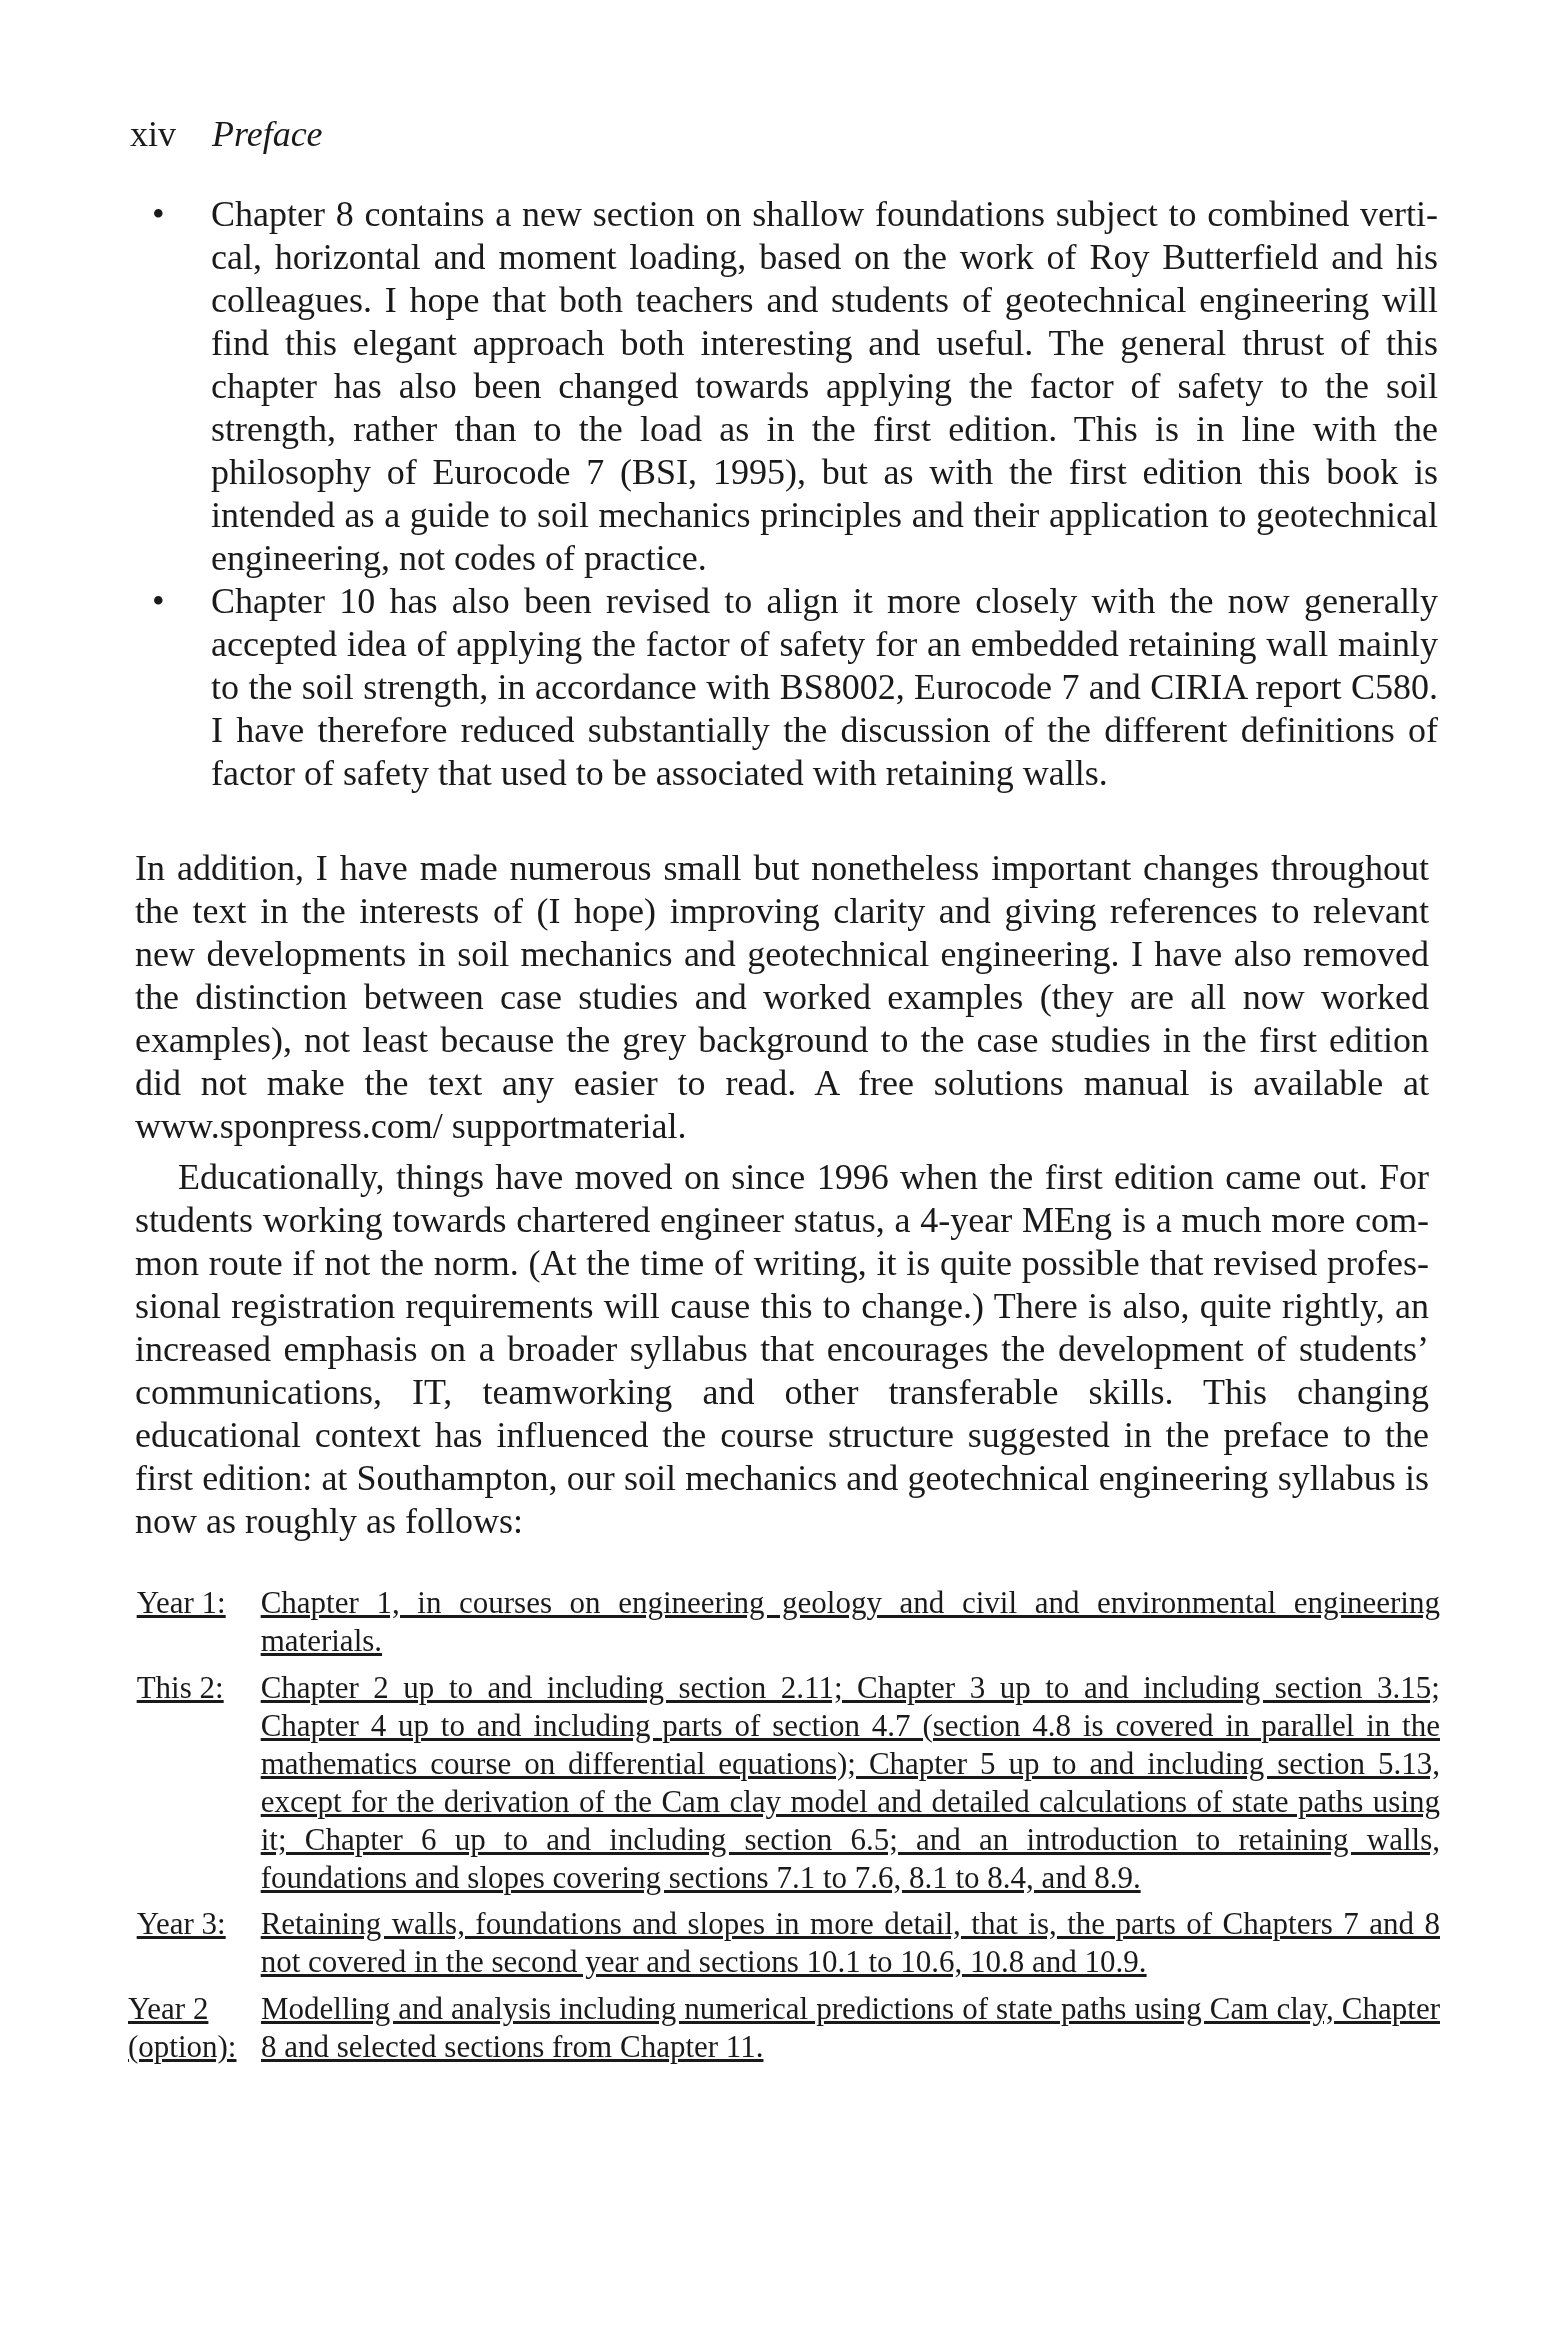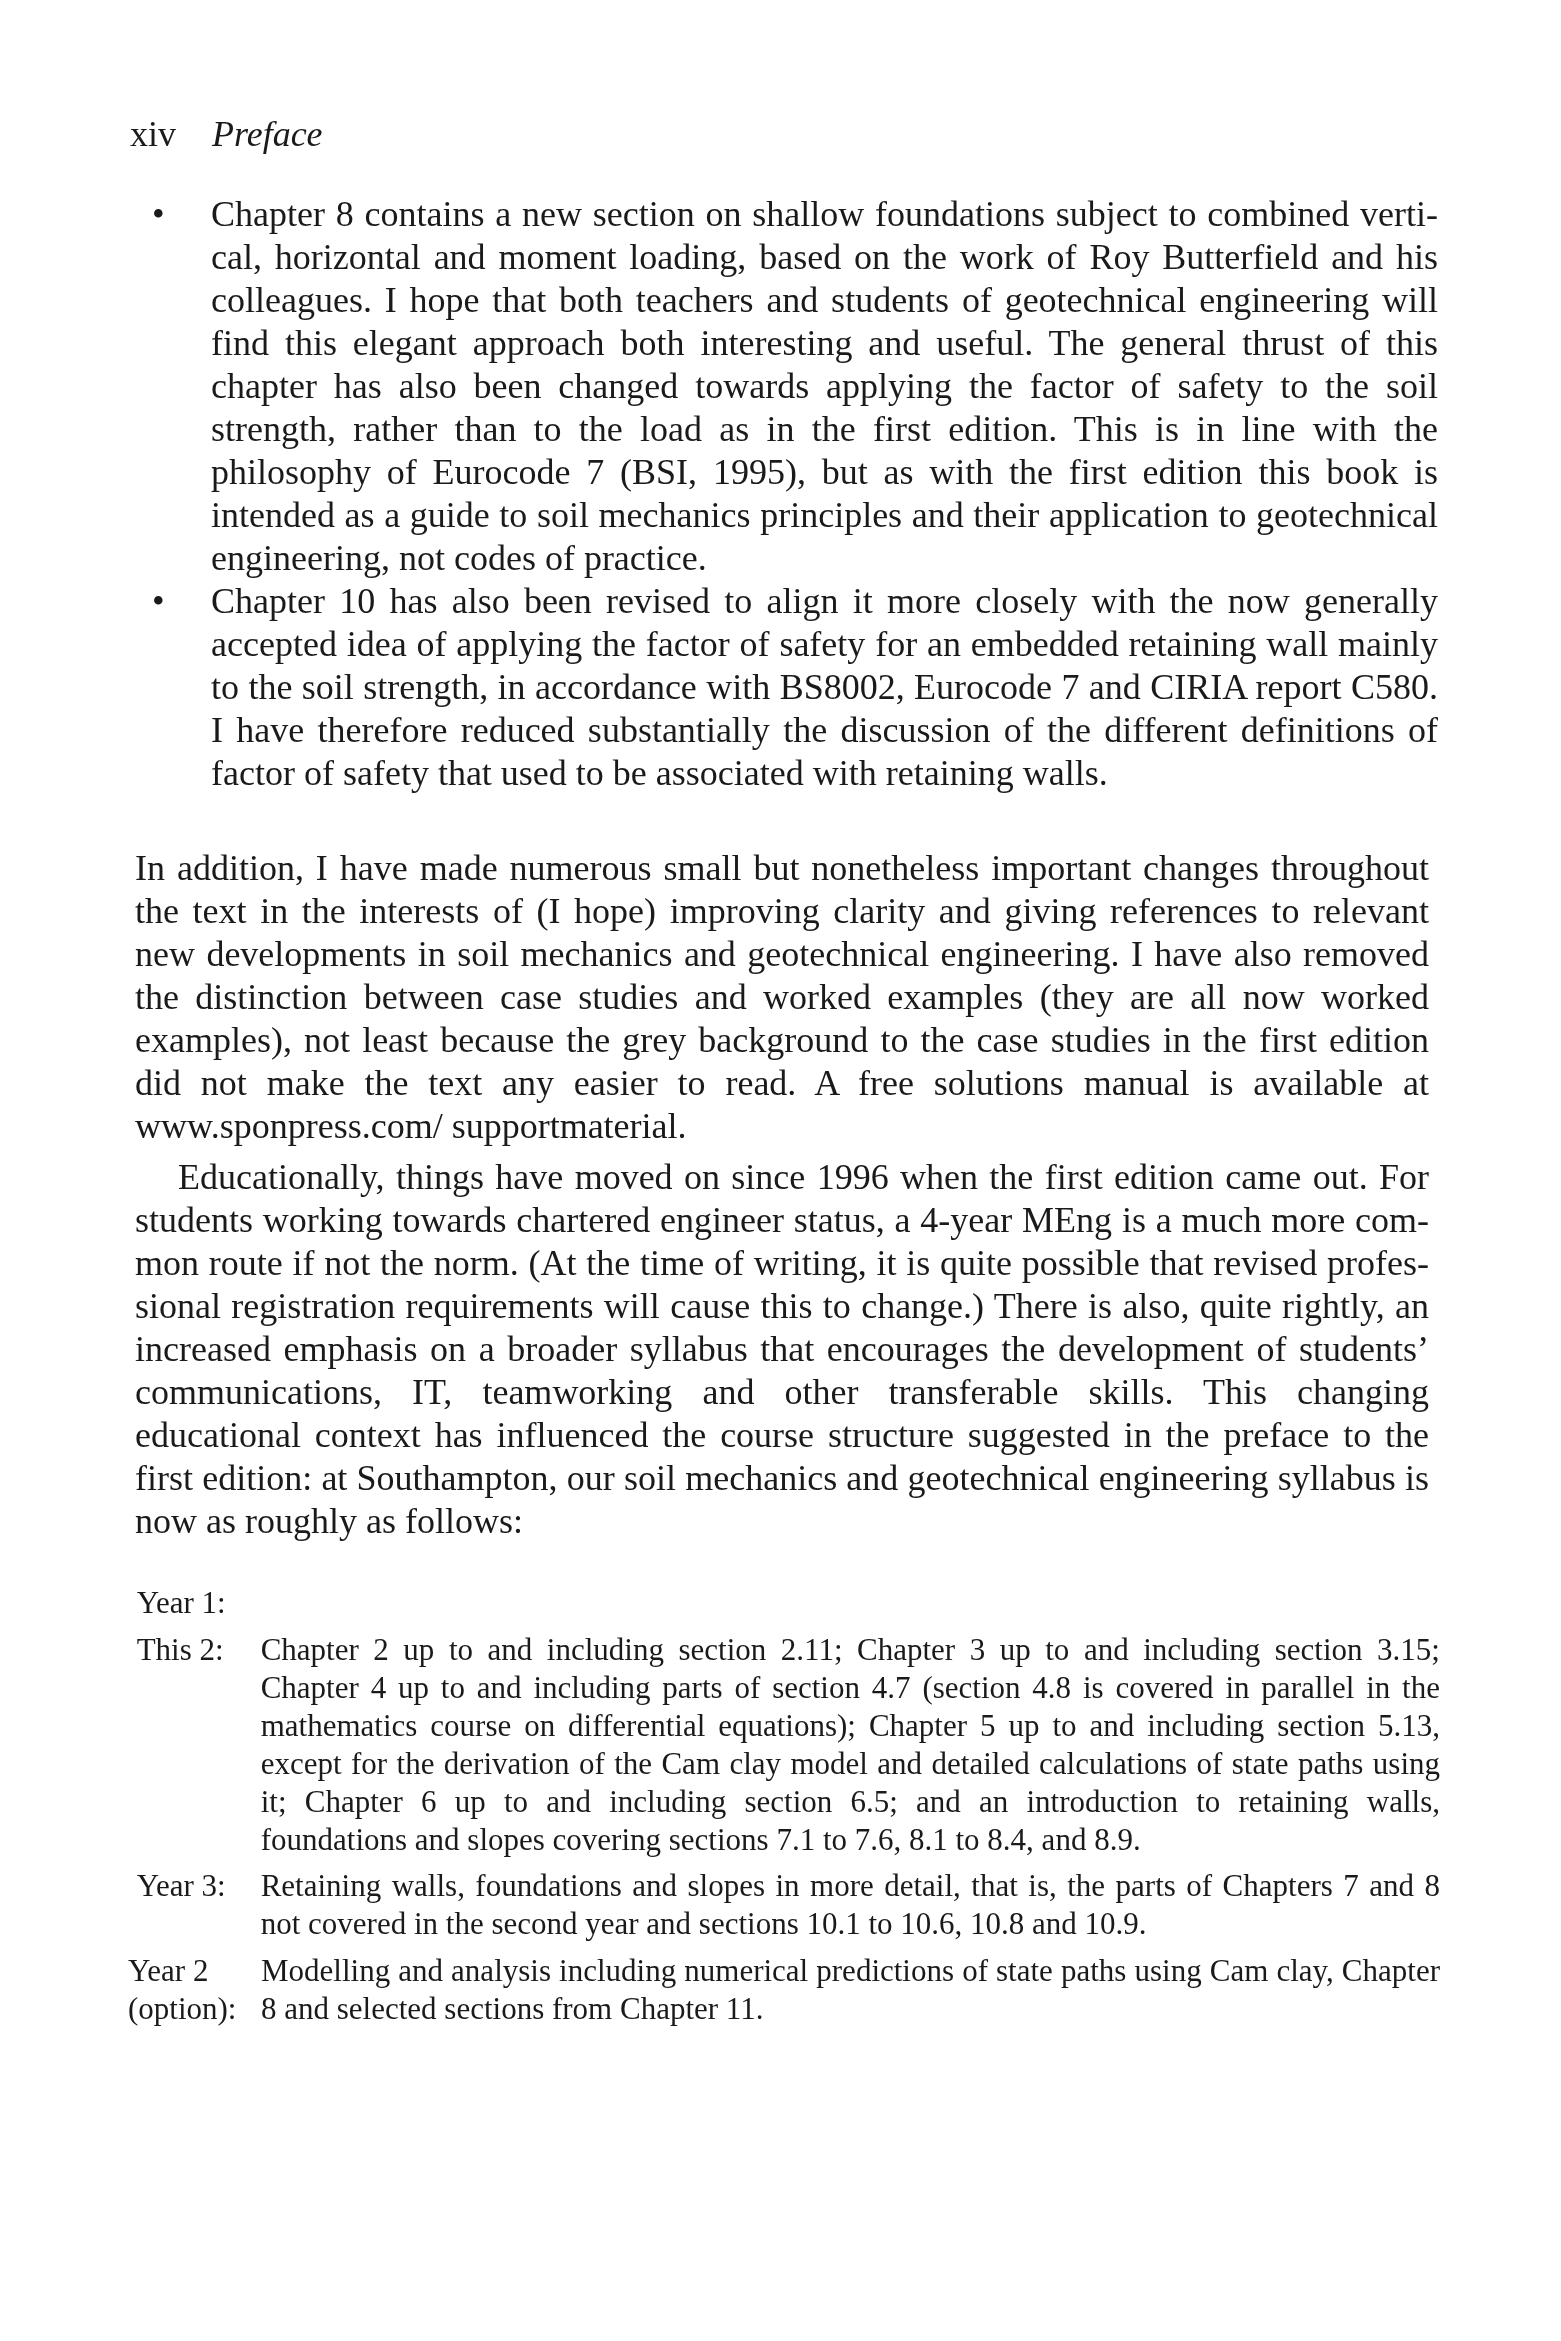--- a/index.html
+++ b/index.html
@@ -62,20 +62,21 @@
     .para-2 p, .para-1 p { margin: 9px; }
     .para-2 p { text-indent: 43px; }
 
     .syllabus {
       position: absolute;
       left: 128px;
       top: 1584px;
       width: 1312px;
       font-size: 31px;
       line-height: 38px;
+      text-decoration: underline;
     }
     .syllabus .row {
       display: flex;
       margin-bottom: 8.7px;
     }
     .syllabus .year {
       width: 133px;
       flex: 0 0 133px;
       white-space: pre-line;
     }
@@ -110,20 +111,21 @@
     <p>In addition, I have made numerous small but nonetheless important changes throughout the text in the interests of (I hope) improving clarity and giving references to relevant new developments in soil mechanics and geotechnical engineering. I have also removed the distinction between case studies and worked examples (they are all now worked examples), not least because the grey background to the case studies in the first edition did not make the text any easier to read. A free solutions manual is available at www.sponpress.com/ supportmaterial.</p>
   </div>
 
   <div class="body-text para-2">
     <p>Educationally, things have moved on since 1996 when the first edition came out. For students working towards chartered engineer status, a 4-year MEng is a much more com­mon route if not the norm. (At the time of writing, it is quite possible that revised profes­sional registration requirements will cause this to change.) There is also, quite rightly, an increased emphasis on a broader syllabus that encourages the development of students’ communications, IT, teamworking and other transferable skills. This changing educational context has influenced the course structure suggested in the preface to the first edition: at Southampton, our soil mechanics and geotechnical engineering syllabus is now as roughly as follows:</p>
   </div>
 
   <div class="syllabus">
     <div class="row pad">
       <div class="year">Year 1:</div>
+      <div class="desc">Chapter 1, in courses on engineering geology and civil and environmental engineering materials.</div>
     </div>
     <div class="row pad">
       <div class="year">This 2:</div>
       <div class="desc">Chapter 2 up to and including section 2.11; Chapter 3 up to and including section 3.15; Chapter 4 up to and including parts of section 4.7 (section 4.8 is covered in parallel in the mathematics course on differential equations); Chapter 5 up to and including section 5.13, except for the derivation of the Cam clay model and detailed calculations of state paths using it; Chapter 6 up to and including section 6.5; and an introduction to retaining walls, foundations and slopes covering sections 7.1 to 7.6, 8.1 to 8.4, and 8.9.</div>
     </div>
     <div class="row pad">
       <div class="year">Year 3:</div>
       <div class="desc">Retaining walls, foundations and slopes in more detail, that is, the parts of Chapters 7 and 8 not covered in the second year and sections 10.1 to 10.6, 10.8 and 10.9.</div>
     </div>
     <div class="row last">

